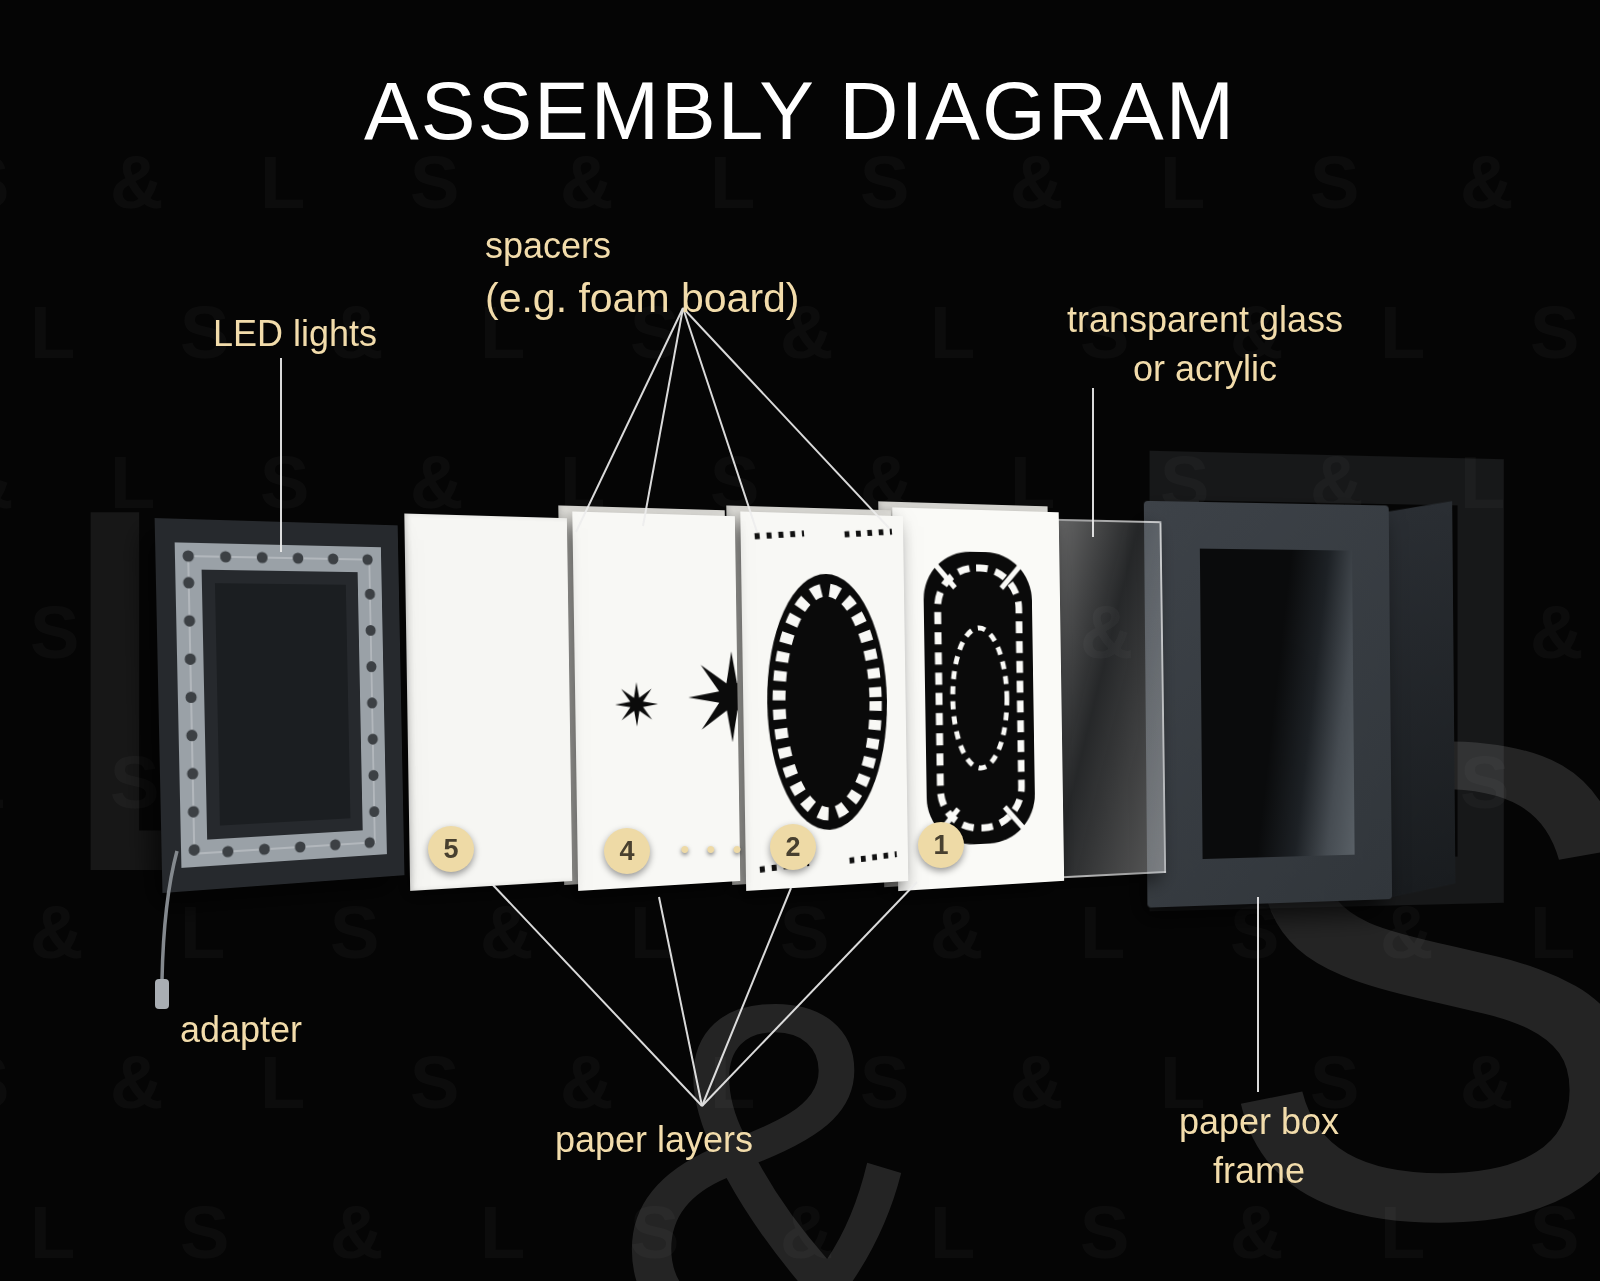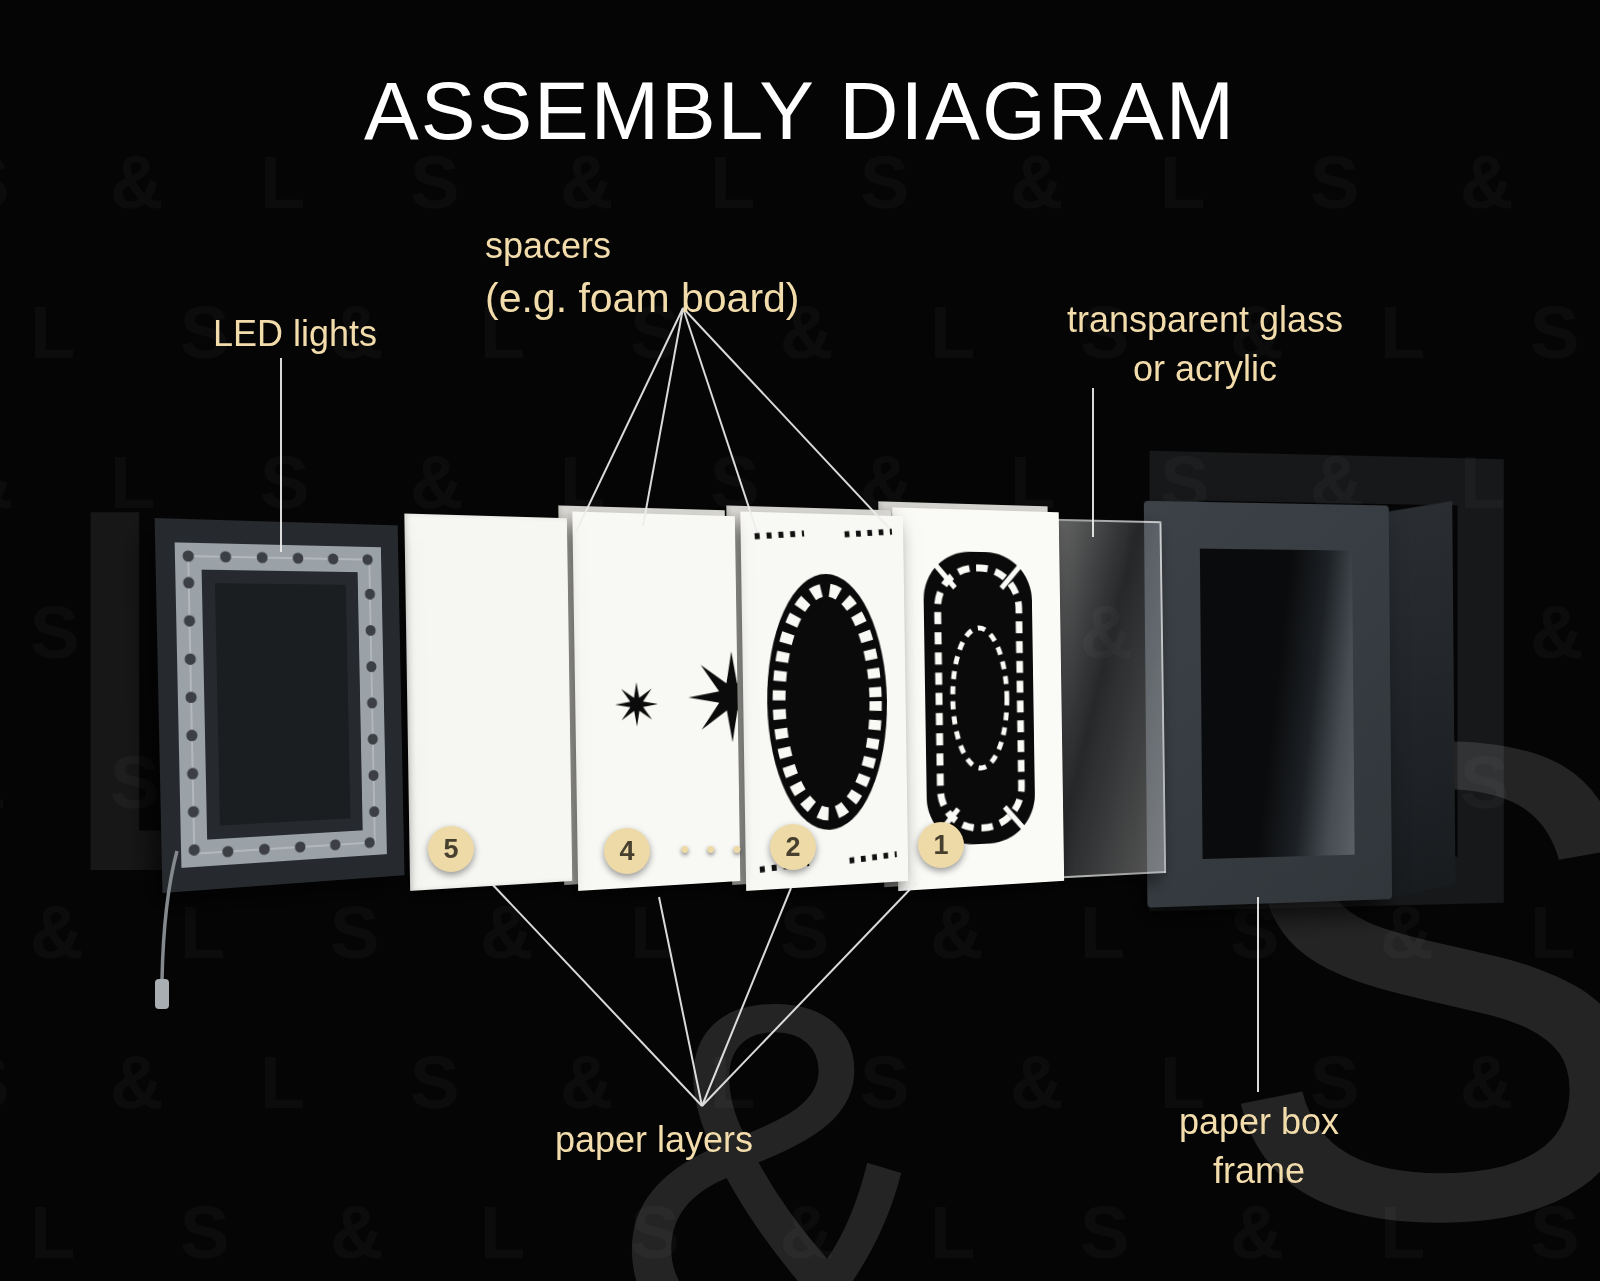--- a/index.html
+++ b/index.html
@@ -289,19 +289,20 @@
 
   <div class="label" id="label-spacers">
     <div>spacers</div>
     <div class="sub">(e.g. foam board)</div>
   </div>
   <div class="label" id="label-led">LED lights</div>
   <div class="label" id="label-glass">
     <div>transparent glass</div>
     <div>or acrylic</div>
   </div>
+  <div class="label" id="label-adapter">adapter</div>
   <div class="label" id="label-paper">paper layers</div>
   <div class="label" id="label-shadowbox">
     <div>paper box</div>
     <div>frame</div>
   </div>
 
 </div>
 
 </body></html>

